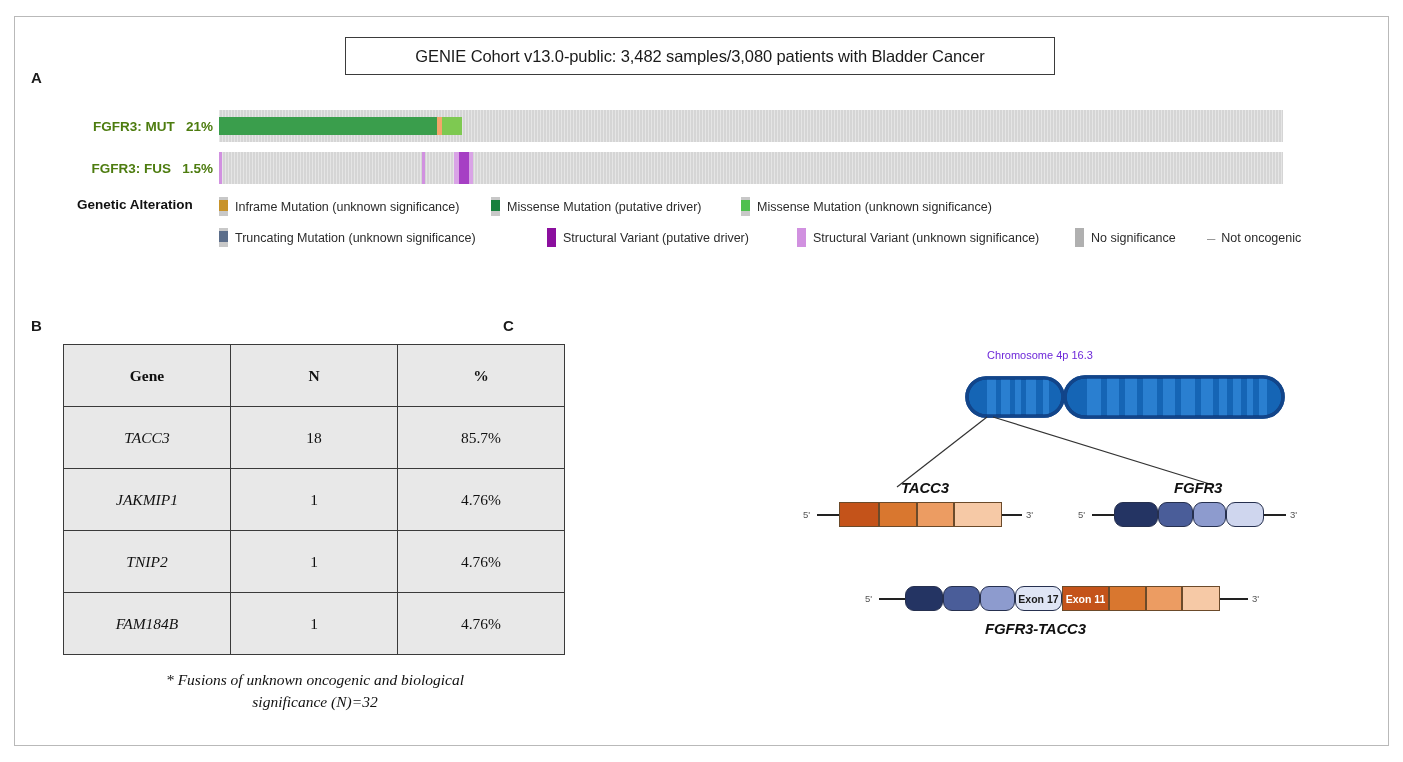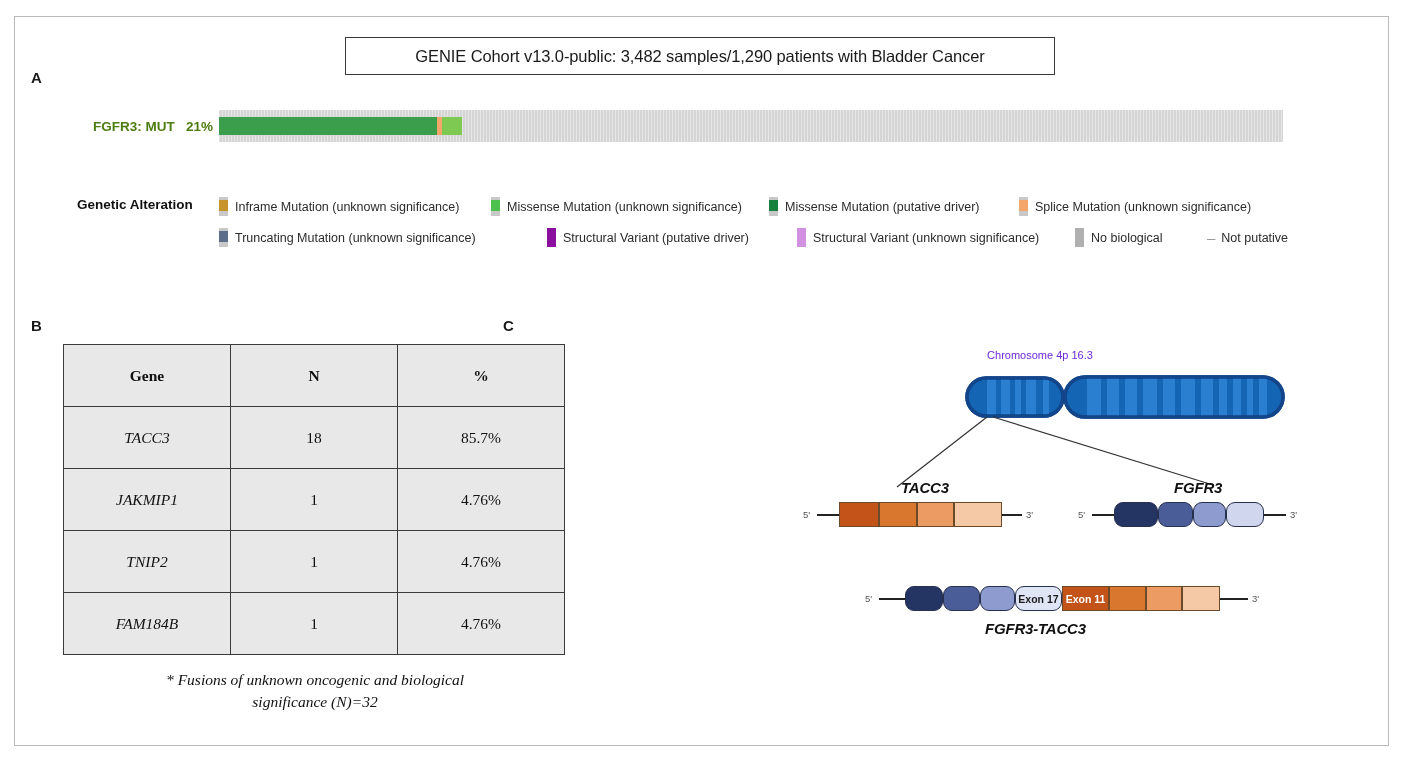--- a/index.html
+++ b/index.html
@@ -162,59 +162,62 @@
   }
 </style>
 </head>
 <body>
 
 <div class="figure">
 
   <div class="panel-letter" style="left:16px; top:52px;">A</div>
 
   <div class="title-box">
-    <span>GENIE Cohort v13.0-public: 3,482 samples/1,290 patients with Bladder Cancer</span>
+    <span>GENIE Cohort v13.0-public: 3,482 samples/3,080 patients with Bladder Cancer</span>
   </div>
 
   <div class="track-row" style="left:0; top:93px; width:1270px;">
     <div class="track-label" style="right:auto; left:8px; width:190px;">FGFR3: MUT   21%</div>
     <div class="track-body">
       <div class="alt-seg" style="left:0; width:20.5%; background:#3a9e4c;"></div>
       <div class="alt-seg" style="left:20.5%; width:0.45%; background:#f4a56a;"></div>
       <div class="alt-seg" style="left:20.95%; width:1.85%; background:#7ec951;"></div>
     </div>
   </div>
 
+  <div class="track-row" style="left:0; top:135px; width:1270px;">
+    <div class="track-label" style="right:auto; left:8px; width:190px;">FGFR3: FUS   1.5%</div>
+    <div class="track-body">
+      <div class="alt-seg" style="left:0; top:0; width:0.25%; height:32px; background:#d191e0;"></div>
+      <div class="alt-seg" style="left:19.1%; top:0; width:0.3%; height:32px; background:#d191e0;"></div>
+      <div class="alt-seg" style="left:22.1%; top:0; width:1.75%; height:32px; background:#d9a3e6;"></div>
+      <div class="alt-seg" style="left:22.55%; top:0; width:0.95%; height:32px; background:#a63fc4;"></div>
+    </div>
+  </div>
 
   <div class="legend-label">Genetic Alteration</div>
 
   <div class="legend-row" style="left:204px; top:180px; gap:0;">
     <div class="legend-item" style="width:272px;">
       <span class="swatch">
           <i style="background:#c8932a"></i>
         </span>
       <span class="legend-text">Inframe Mutation (unknown significance)</span>
     </div>
+    <div class="legend-item" style="width:250px;">
+      <span class="swatch">
+          <i style="background:#17803d"></i>
+        </span>
+      <span class="legend-text">Missense Mutation (putative driver)</span>
+    </div>
     <div class="legend-item" style="width:278px;">
       <span class="swatch">
           <i style="background:#4ec04e"></i>
         </span>
       <span class="legend-text">Missense Mutation (unknown significance)</span>
-    </div>
-    <div class="legend-item" style="width:250px;">
-      <span class="swatch">
-          <i style="background:#17803d"></i>
-        </span>
-      <span class="legend-text">Missense Mutation (putative driver)</span>
-    </div>
-    <div class="legend-item">
-      <span class="swatch">
-          <i style="background:#f4a56a"></i>
-        </span>
-      <span class="legend-text">Splice Mutation (unknown significance)</span>
     </div>
   </div>
 
   <div class="legend-row" style="left:204px; top:211px; gap:0;">
     <div class="legend-item" style="width:328px;">
       <span class="swatch">
           <i style="background:#5b6d8a"></i>
         </span>
       <span class="legend-text">Truncating Mutation (unknown significance)</span>
     </div>
@@ -227,25 +230,25 @@
     <div class="legend-item" style="width:278px;">
       <span class="swatch full">
           <i style="background:#d191e0"></i>
         </span>
       <span class="legend-text">Structural Variant (unknown significance)</span>
     </div>
     <div class="legend-item" style="width:132px;">
       <span class="swatch full">
           <i style="background:#b0b0b0"></i>
         </span>
-      <span class="legend-text">No biological</span>
+      <span class="legend-text">No significance</span>
     </div>
     <div class="legend-item">
       <span class="np-dash">–</span>
-      <span class="legend-text">Not putative</span>
+      <span class="legend-text">Not oncogenic</span>
     </div>
   </div>
 
   <div class="panel-letter" style="left:16px; top:300px;">B</div>
 
   <table class="btable">
     <thead>
       <tr>
         <th>Gene</th>
         <th>N</th>

